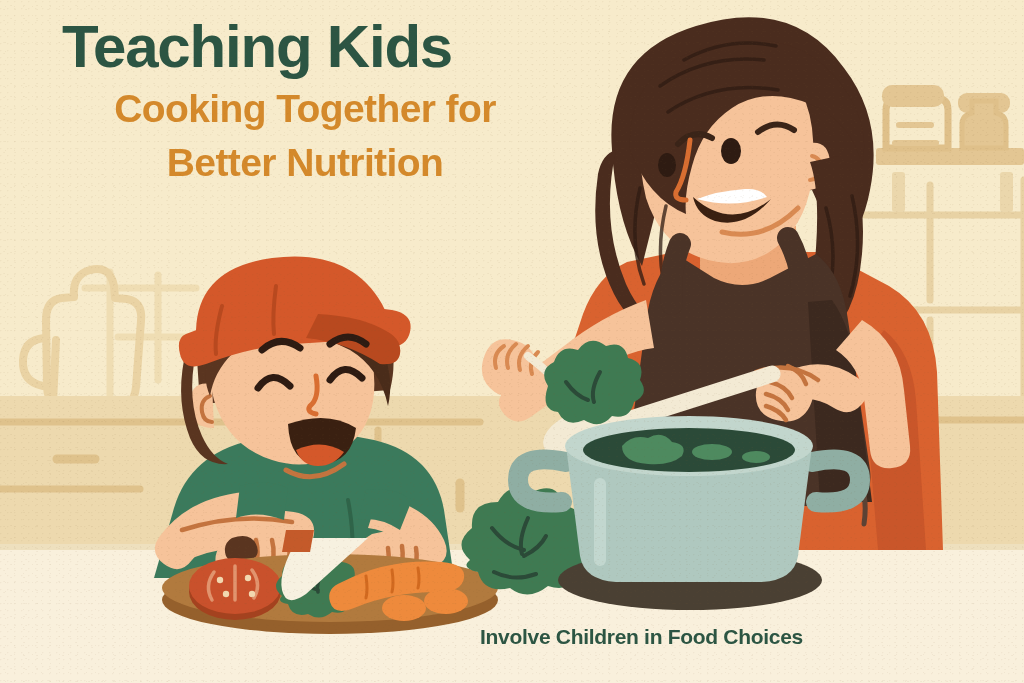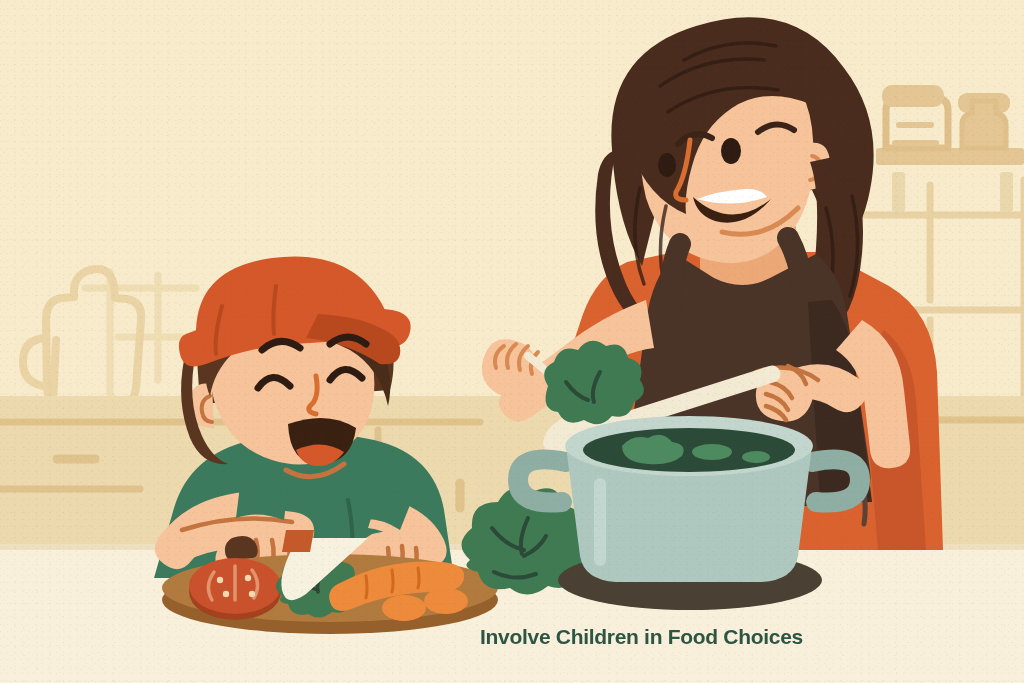--- a/index.html
+++ b/index.html
@@ -361,18 +361,21 @@
     <ellipse cx="689" cy="450" rx="106" ry="22" fill="#2B4A38"></ellipse>
 
     <path d="M622 446 q10-12 26-8 q14-8 24 4 q16 2 10 14 q-12 10 -34 8 q-26-2 -26-18 z" fill="#4E8A5F"></path>
     <ellipse cx="712" cy="452" rx="20" ry="8" fill="#4E8A5F"></ellipse>
     <ellipse cx="756" cy="457" rx="14" ry="6" fill="#4E8A5F"></ellipse>
 
     <rect x="594" y="478" width="12" height="88" rx="6" fill="#C6D9D1" opacity=".85"></rect>
   </svg>
 
   <div class="txtblock">
+    <div class="title">Teaching Kids</div>
+    <div class="subtitle">Cooking Together for</div>
+    <div class="subtitle">Better Nutrition</div>
   </div>
 
   <div class="caption">Involve Children in Food Choices</div>
 
   <div class="grain"></div>
 </div>
 
 </body></html>

